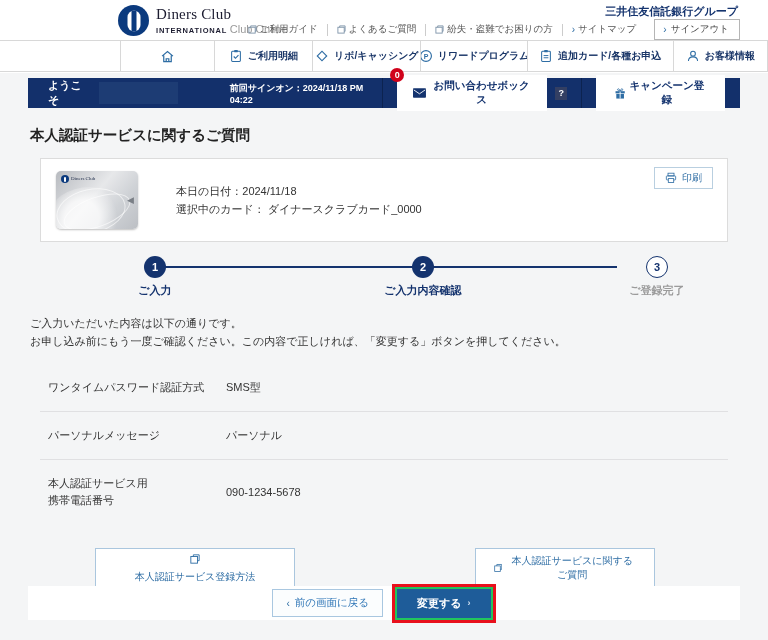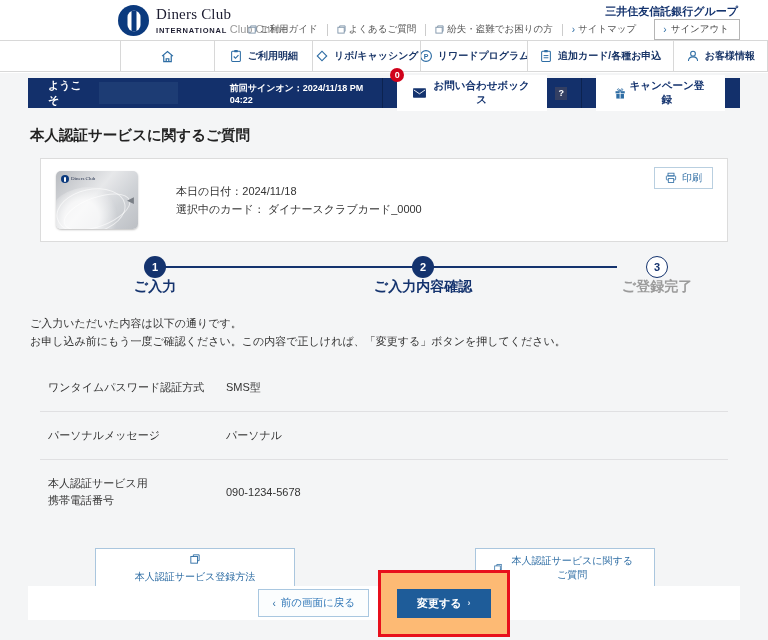--- a/index.html
+++ b/index.html
@@ -66,21 +66,21 @@
   .print-btn { position:absolute; right:14px; top:8px; background:#fff; border:1px solid #b9cfe0; color:#2e6da4; font-size:10px; padding:3px 10px; display:flex; align-items:center; gap:5px; cursor:pointer; }
 
   
   .steps { position:relative; margin:14px 40px 0; height:48px; }
   .step-line { position:absolute; left:115px; width:462px; top:10px; height:2px; background:#14336e; }
   .step { position:absolute; width:120px; text-align:center; top:0; }
   .s1{left:55px} .s2{left:323px} .s3{left:557px}
   .step-circle { width:22px; height:22px; border-radius:50%; margin:0 auto; display:flex; align-items:center; justify-content:center; font-size:11px; font-weight:bold; position:relative; z-index:1; }
   .done .step-circle { background:#14336e; color:#fff; }
   .upcoming .step-circle { background:#fff; color:#14336e; border:1.5px solid #14336e; }
-  .step-label { font-size:14px; font-weight:bold; color:#14336e; }
+  .step-label { margin-top:5px; font-size:11px; font-weight:bold; color:#14336e; }
   .upcoming .step-label { color:#9b9b9b; }
 
   
   .intro { margin:10px 0 0 30px; font-size:11px; color:#333; line-height:1.65; }
 
   
   .form { margin:14px 40px 0; }
   .form-row { display:flex; align-items:center; padding:15px 8px; }
   .form-row.sep { border-bottom:1px solid #e0e0e2; }
   .f-label { width:178px; font-size:11px; color:#333; line-height:1.55; flex:0 0 auto; }
@@ -88,21 +88,21 @@
 
   
   .help-links { position:relative; height:24px; margin-top:24px; }
   .help-btn { position:absolute; top:0; background:#fff; border:1px solid #aac6de; color:#2e6da4; font-size:10px; padding:5px 18px; display:flex; align-items:center; gap:6px; cursor:pointer; }
   .hb-left { left:95px; width:200px; justify-content:center;flex-direction:column; }
   .hb-right { right:113px; width:180px; justify-content:center; }
 
   
   .bottom-strip { position:absolute; left:28px; right:28px; top:513px; height:34px; background:#fff; display:flex; align-items:center; justify-content:center; gap:9px; }
   .back-btn { background:#fbfdfe; border:1px solid #a9c7e0; color:#2e75b6; font-size:10.5px; padding:6px 13px; display:flex; align-items:center; gap:5px; cursor:pointer; }
-  .annotation { border:3px solid #e8101c; padding:16px; background:#fdba74; }
+  .annotation { border:3px solid #e8101c; padding:2px; background:#22c55e; }
   .submit-btn { background:#1e5c99; border:none; color:#fff; font-size:11px; font-weight:bold; padding:7px 20px; display:flex; align-items:center; gap:6px; cursor:pointer; }
   .submit-btn .arrow-w { font-size:9px; color:#cfe0f0; }
 </style>
 </head>
 <body>
 
 <div id="screen">
 
   <div class="top-header">
     <div class="logo">

